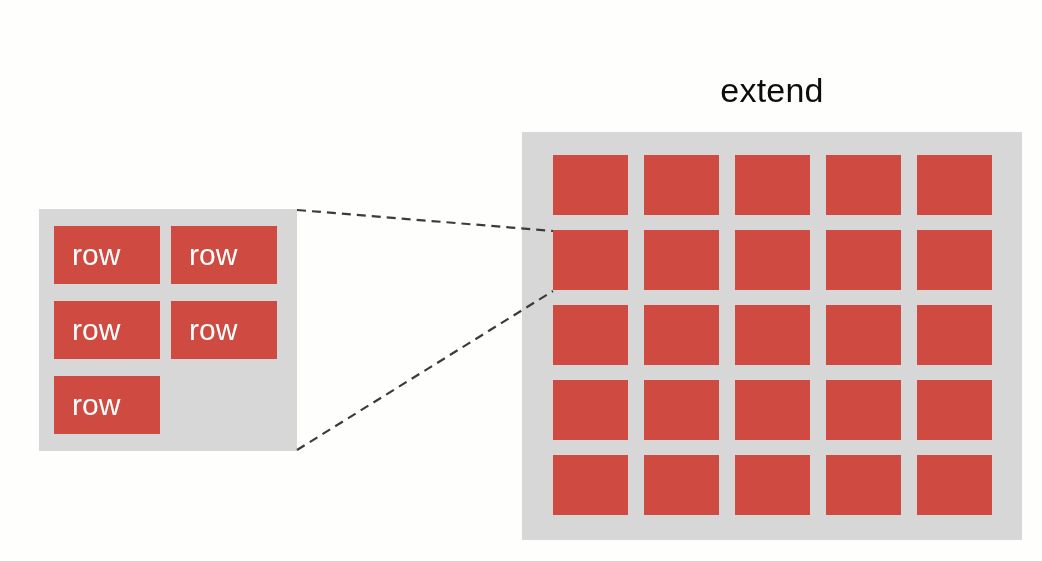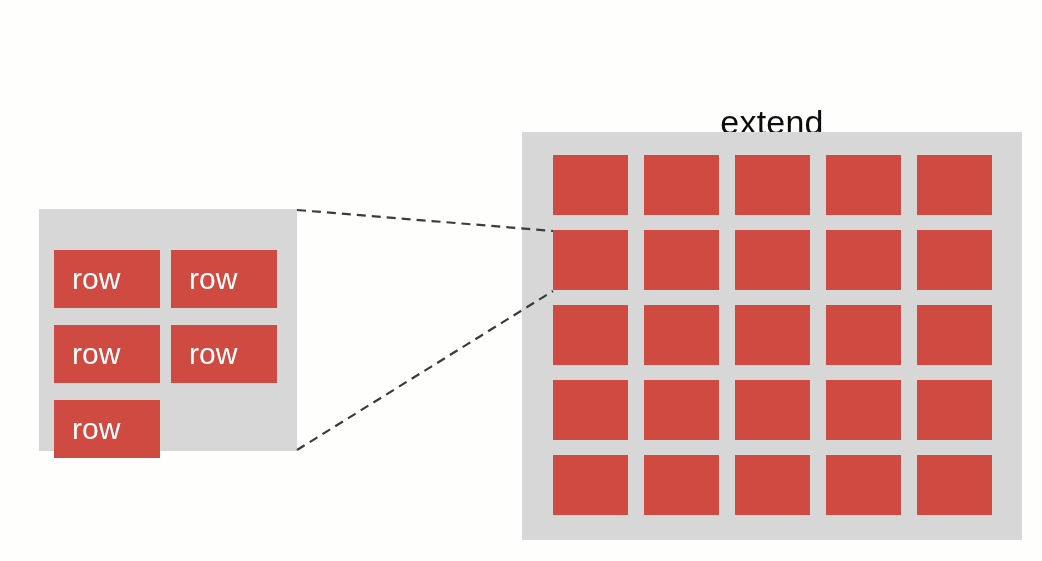--- a/index.html
+++ b/index.html
@@ -23,21 +23,20 @@
   
   .group-label {
     position: absolute;
     font-size: 34px;
     line-height: 1;
     color: #0d0d0d;
     font-weight: 400;
     white-space: nowrap;
     text-align: center;
     letter-spacing: 0.2px;
-    margin-top: 32px;
   }
   #label-page   { left: 0px;   top: 148px; width: 336px; }
   #label-extend { left: 522px; top: 73px;  width: 500px; }
 
   
   .container-box {
     position: absolute;
     background: #d7d7d7;
   }
   #page-box {
@@ -56,21 +55,20 @@
   
   #page-rows {
     position: absolute;
     left: 15px;
     top: 17px;
     width: 228px;
     display: flex;
     flex-wrap: wrap;
     gap: 17px 11px;
     align-content: flex-start;
-    margin-top: 24px;
   }
   .row-cell {
     width: 106px;
     height: 58px;
     background: #cf4a40;
     display: flex;
     align-items: center;
     justify-content: flex-start;
     box-sizing: border-box;
     padding-left: 18px;

